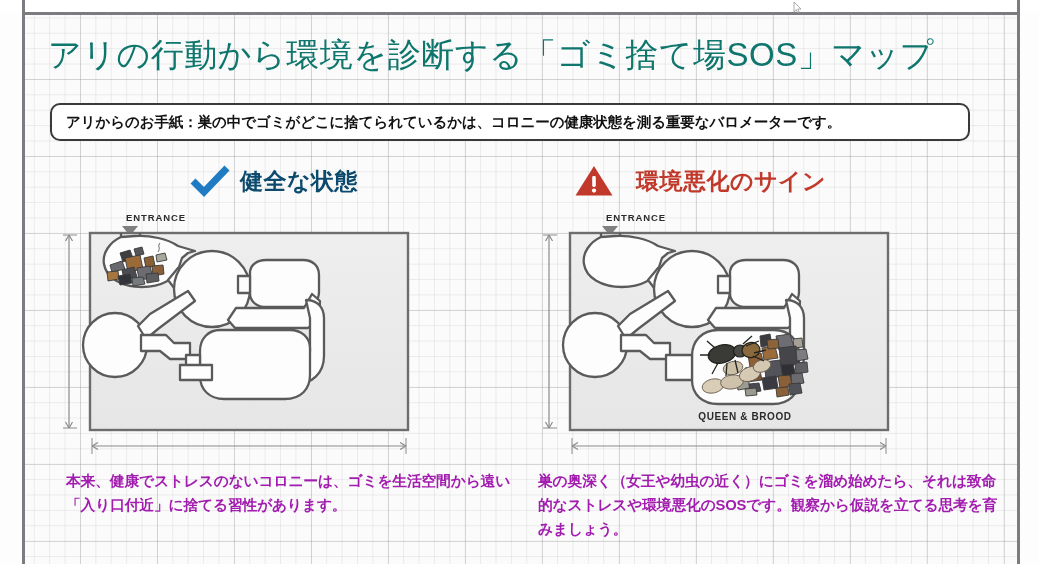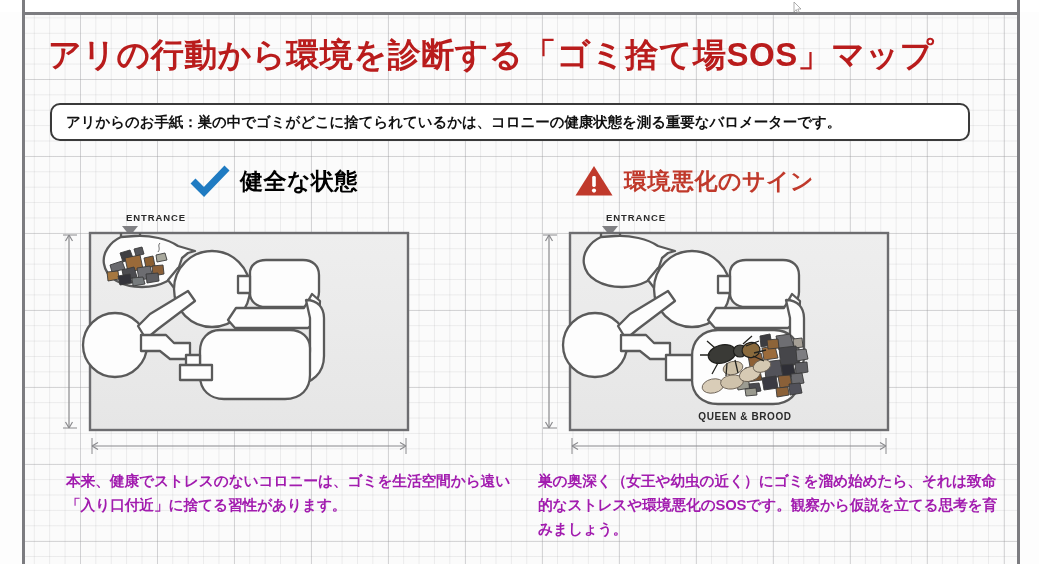--- a/index.html
+++ b/index.html
@@ -25,41 +25,41 @@
   .paper-edge-l{position:absolute;left:22px;top:0;width:3px;height:564px;background:#7c7c80;}
   .paper-edge-r{position:absolute;left:1017px;top:0;width:3px;height:564px;background:#7c7c80;}
   .paper-edge-t{position:absolute;left:22px;top:12px;width:998px;height:3px;background:#7c7c80;}
   .paper-white-r{position:absolute;left:1020px;top:0;width:19px;height:564px;background:#fdfdfd;}
   .paper-white-l{position:absolute;left:0;top:0;width:22px;height:564px;background:#fdfdfd;}
   .paper-white-t{position:absolute;left:0;top:0;width:1039px;height:12px;background:#ffffff;}
 
   
   .title{
     position:absolute;left:48px;top:36px;width:920px;
-    font-size:33px;font-weight:bold;color:#b91c1c;letter-spacing:.5px;
+    font-size:33px;font-weight:normal;color:#0f766e;letter-spacing:.5px;
     white-space:nowrap;line-height:1.15;
   }
 
   
   .note{
     position:absolute;left:50px;top:103px;width:920px;height:38px;
     border:2px solid #3a3a3a;border-radius:10px;background:#ffffff;
     display:flex;align-items:center;box-sizing:border-box;padding:0 14px;
   }
   .note-text{font-size:14.5px;font-weight:bold;color:#111;white-space:nowrap;letter-spacing:-0.1px;}
 
   
   .col{position:absolute;top:160px;width:470px;height:390px;}
   .col-left{left:44px;}
   .col-right{left:524px;}
 
   .col-head{display:flex;align-items:center;height:42px;padding-left:146px;}
-  .col-right .col-head{padding-left:50px;}
+  .col-right .col-head{padding-left:50px;gap:12px;}
   .head-label{font-size:23px;font-weight:bold;letter-spacing:.5px;}
-  .head-good{color:#000000;}
+  .head-good{color:#0c4a6e;}
   .head-bad{color:#c0392b;}
   .head-icon{width:40px;height:34px;margin-right:10px;flex:none;}
 
   
   .diagram{position:absolute;left:16px;top:48px;width:470px;height:248px;}
   .nest-svg{display:block;}
 
   
   .caption{
     position:absolute;left:22px;top:310px;width:448px;

